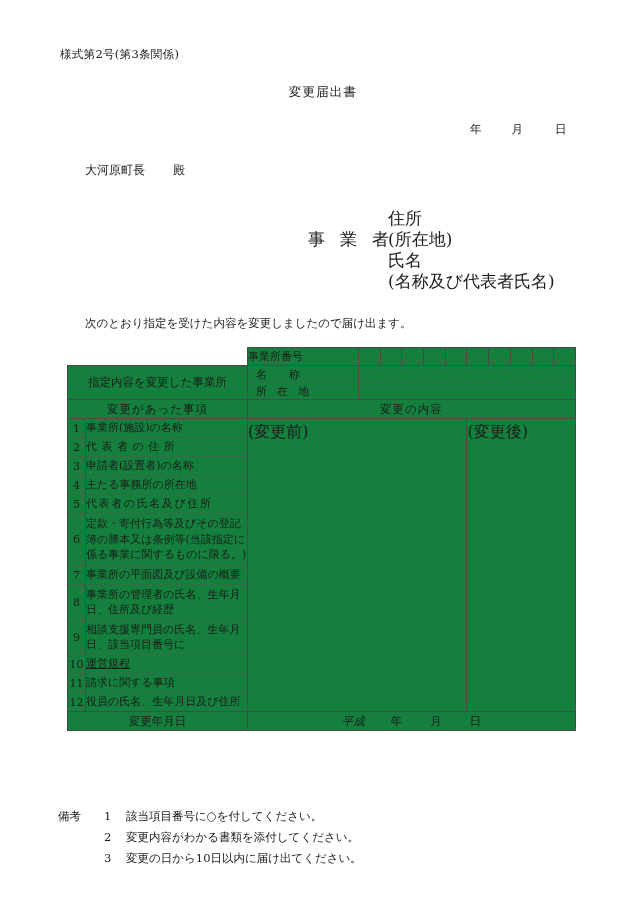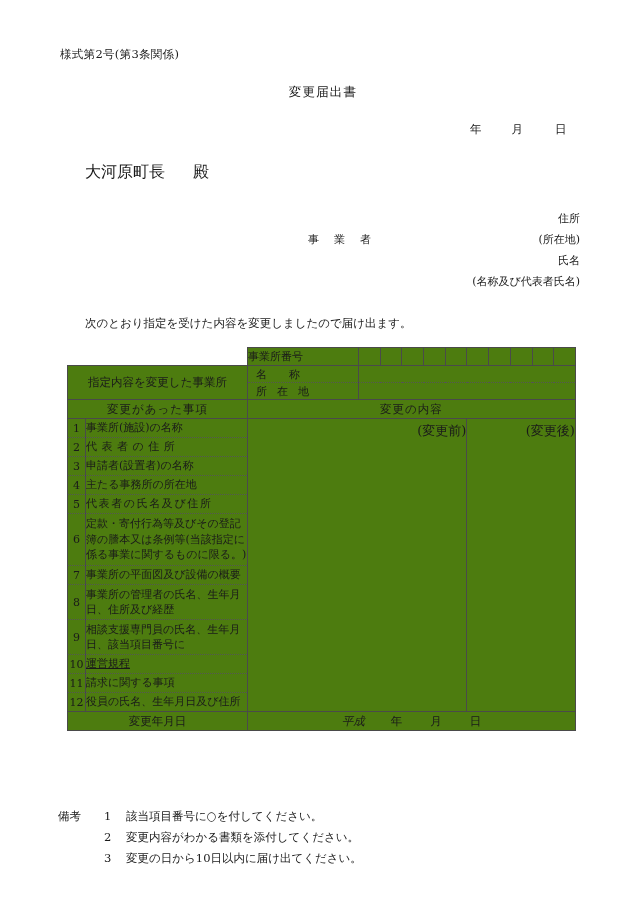--- a/index.html
+++ b/index.html
@@ -50,34 +50,33 @@
     white-space: nowrap;
   }
   .date-line span { display: inline-block; }
   .date-line .y { margin-right: 30px; }
   .date-line .m { margin-right: 32px; }
 
   .addressee {
     position: absolute;
     left: 85px;
     top: 162px;
-    font-size: 16px;
+    font-size: 12px;
     white-space: nowrap;
   }
   .addressee .dono { margin-left: 28px; }
 
   
   .operator {
     position: absolute;
     left: 300px;
     top: 208px;
-    font-size: 11px;
+    font-size: 17px;
     line-height: 21px;
     width: 280px;
-    text-align: right;
   }
   .op-row { position: relative; height: 21px; white-space: nowrap; }
   .op-label-spread {
     position: absolute;
     left: 8px;
     top: 0;
     letter-spacing: 15px;
   }
   .op-ind1 { padding-left: 88px; }
   .op-ind2 { padding-left: 88px; }
@@ -97,38 +96,38 @@
     top: 347px;
     width: 498px;
     border-collapse: collapse;
     table-layout: fixed;
     font-size: 11px;
   }
   .tbl td {
     border: 1px solid #4a4a4a;
     padding: 0;
     vertical-align: middle;
-    background: #4d7c0f;
+    background: #15803d;
   }
   .pad { padding: 2px 5px; }
   .ctr { text-align: center; }
 
   .dotted-b { border-bottom: 1px dotted #555 !important; }
   .dotted-t { border-top: 1px dotted #555 !important; }
   .dotted-l { border-left: 1px dotted #555 !important; }
 
   .lbl-spread-2 { letter-spacing: 22px; padding-left: 8px; }
   .lbl-spread-3 { letter-spacing: 10px; padding-left: 8px; }
   .rownum { text-align: center; font-size: 11px; }
   .itemtxt { font-size: 11px; line-height: 15.5px; padding: 3px 5px; }
   .sp-wide { letter-spacing: 4.5px; }
   .sp-mid { letter-spacing: 1.6px; }
 
   .hdr-main { text-align: center; font-size: 11.5px; letter-spacing: 1px; }
-  .sub-hdr { text-align: right; font-size: 13px; }
+  .sub-hdr { text-align: left; font-size: 16px; }
 
   
   .remarks {
     position: absolute;
     left: 58px;
     top: 806px;
     font-size: 11.5px;
     line-height: 21px;
     width: 520px;
   }

